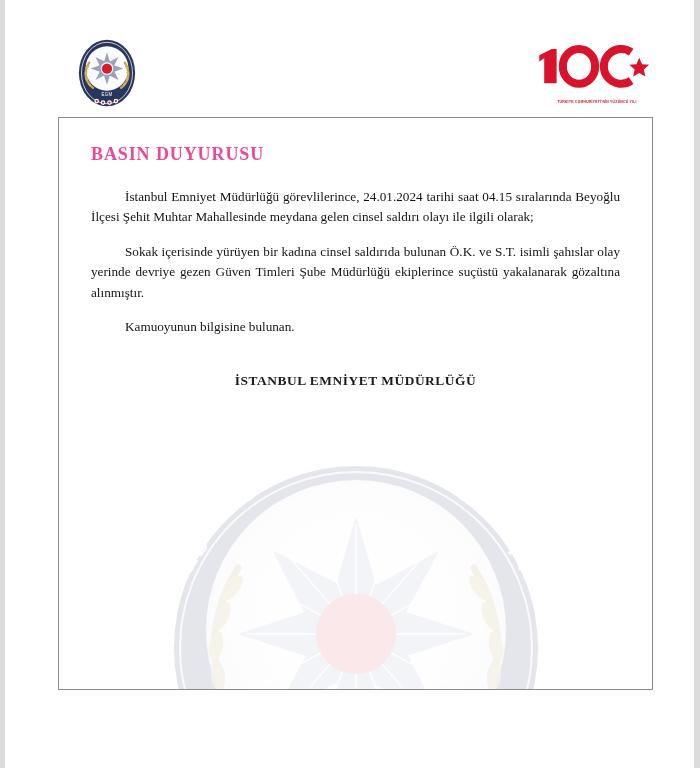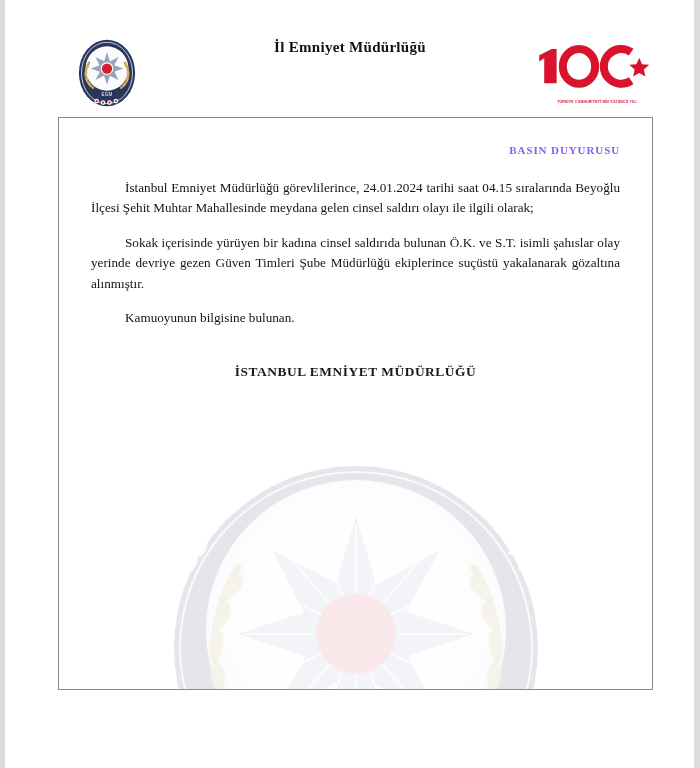--- a/index.html
+++ b/index.html
@@ -102,25 +102,25 @@
   }
 
   
   #content {
     position: relative;
     z-index: 2;
     padding: 26px 32px 0 32px;
   }
 
   #basin-heading {
-    text-align: right;
-    font-size: 11px;
+    text-align: left;
+    font-size: 18px;
     font-weight: bold;
     letter-spacing: .9px;
-    color: #8b5cf6;
+    color: #ec4899;
     margin-bottom: 22px;
   }
 
   #content p.body-par {
     font-size: 13.2px;
     line-height: 1.55;
     color: #141414;
     text-align: justify;
     text-indent: 34px;
     margin-bottom: 14px;
@@ -194,21 +194,20 @@
         <defs>
           <path id="emblemArc" d="M 50 12 m -31 8 A 33 33 0 0 1 81 20" fill="none"></path>
         </defs>
         <text font-family="Liberation Sans, sans-serif" font-size="4.4" fill="#ffffff" letter-spacing=".15">
           <textPath href="#emblemArc" startOffset="6%">İSTANBUL EMNİYET MÜDÜRLÜĞÜ</textPath>
         </text>
       </svg>
     </div>
 
     <div id="title-block">
-      <div class="tline l3">İl Emniyet Müdürlüğü</div>
     </div>
 
     <div id="logo100">
       <svg viewBox="0 0 190 80" width="118" height="55" aria-hidden="true">
 
         <path d="M10 62 L10 22 L2 27 L2 17 L22 7 L30 7 L30 62 Z" fill="#d8142c"></path>
 
         <ellipse cx="66" cy="35" rx="26" ry="28" fill="none" stroke="#d8142c" stroke-width="13"></ellipse>
 
         <path d="M150 12 A 28 28 0 1 0 150 58" fill="none" stroke="#d8142c" stroke-width="13" stroke-linecap="butt"></path>

